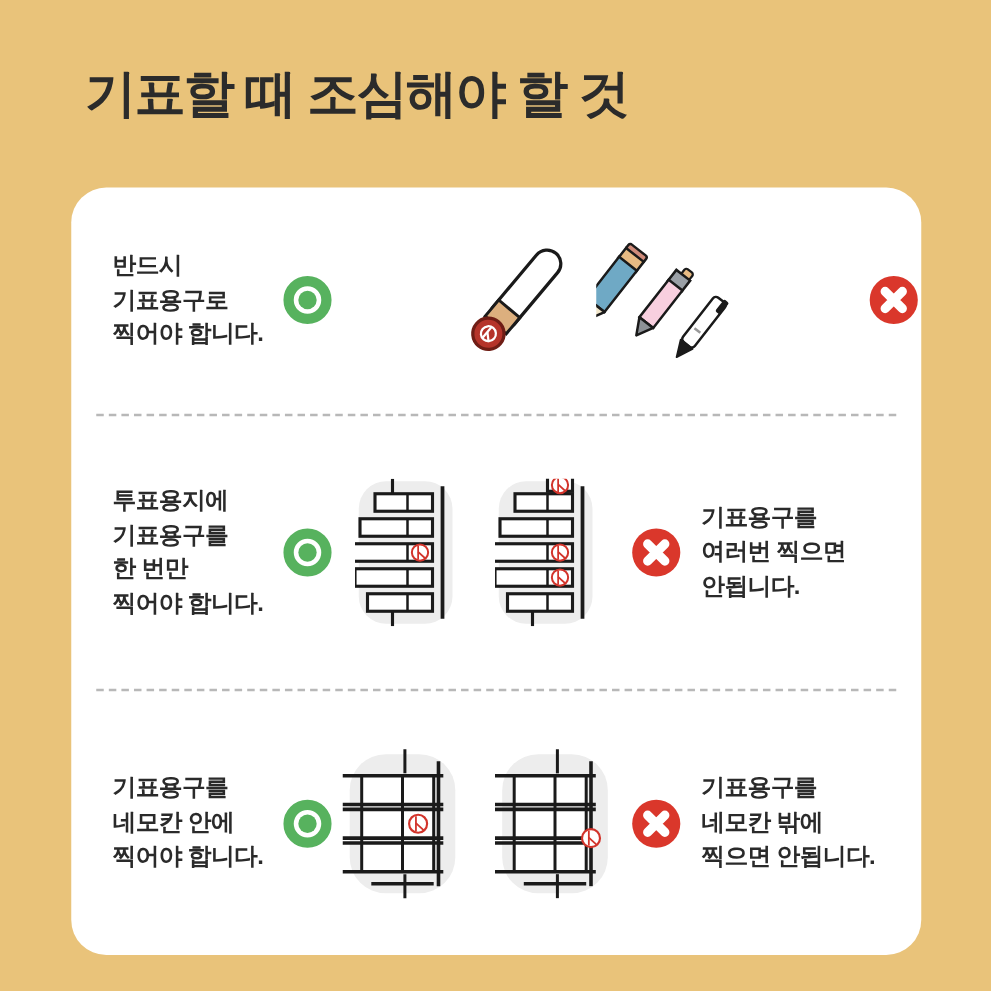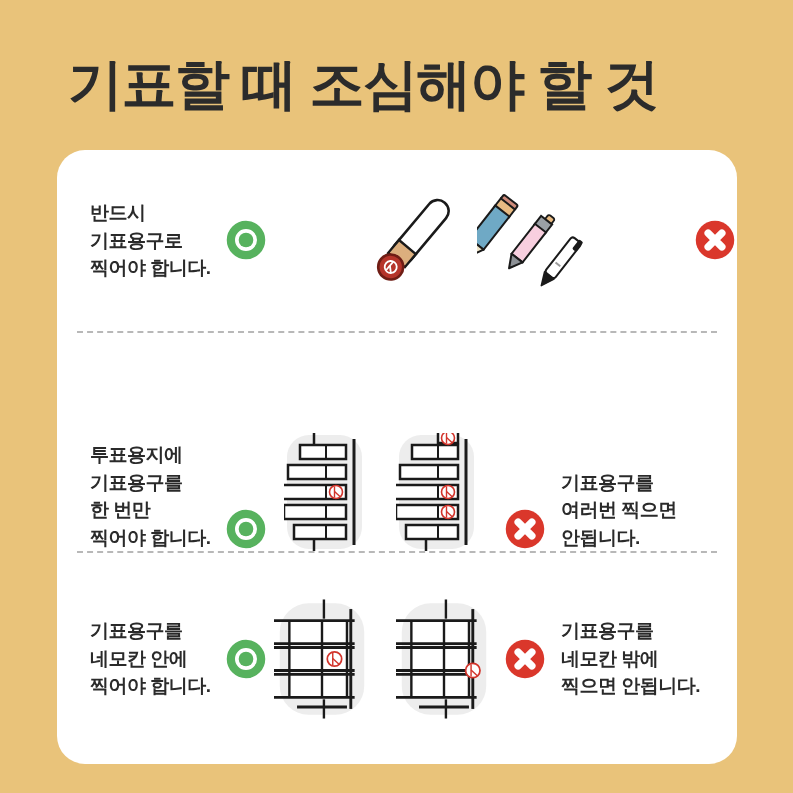--- a/index.html
+++ b/index.html
@@ -5,31 +5,31 @@
   html,body{margin:0;padding:0;}
   body{
     width:793px;height:793px;
     background:#e9c37a;
     font-family:"Liberation Sans","DejaVu Sans",sans-serif;
     position:relative;overflow:hidden;
   }
   .stage{position:absolute;inset:0;}
   .page-title{
     position:absolute;left:68px;top:48px;margin:0;
-    font-size:55px;font-weight:800;letter-spacing:-1.5px;
+    font-size:41px;font-weight:800;letter-spacing:-1.5px;
     color:#2b2b2b;
   }
   .card{
     position:absolute;left:57px;top:150px;width:680px;height:614px;
     background:#ffffff;border-radius:28px;
     display:flex;flex-direction:column;
   }
   .row{display:flex;align-items:center;}
   .row-1{flex:182 0 0;}
-  .row-2{flex:220 0 0;align-items:flex-end;}
+  .row-2{flex:220 0 0;}
   .row-3{flex:212 0 0;}
   .sep{border-top:2px dashed #b8b8b8;margin:0 20px;height:0;}
   .text-block{
     font-size:19px;font-weight:700;color:#2a2a2a;
     line-height:1.45;white-space:pre-line;letter-spacing:-0.5px;
   }
   .text-do{width:128px;margin-left:33px;}
   .text-dont{width:152px;margin-left:14px;margin-right:24px;}
   .badge{width:44px;flex:0 0 44px;margin-left:6px;display:flex;justify-content:center;}
   .illos{flex:1;display:flex;justify-content:center;align-items:center;gap:26px;}

